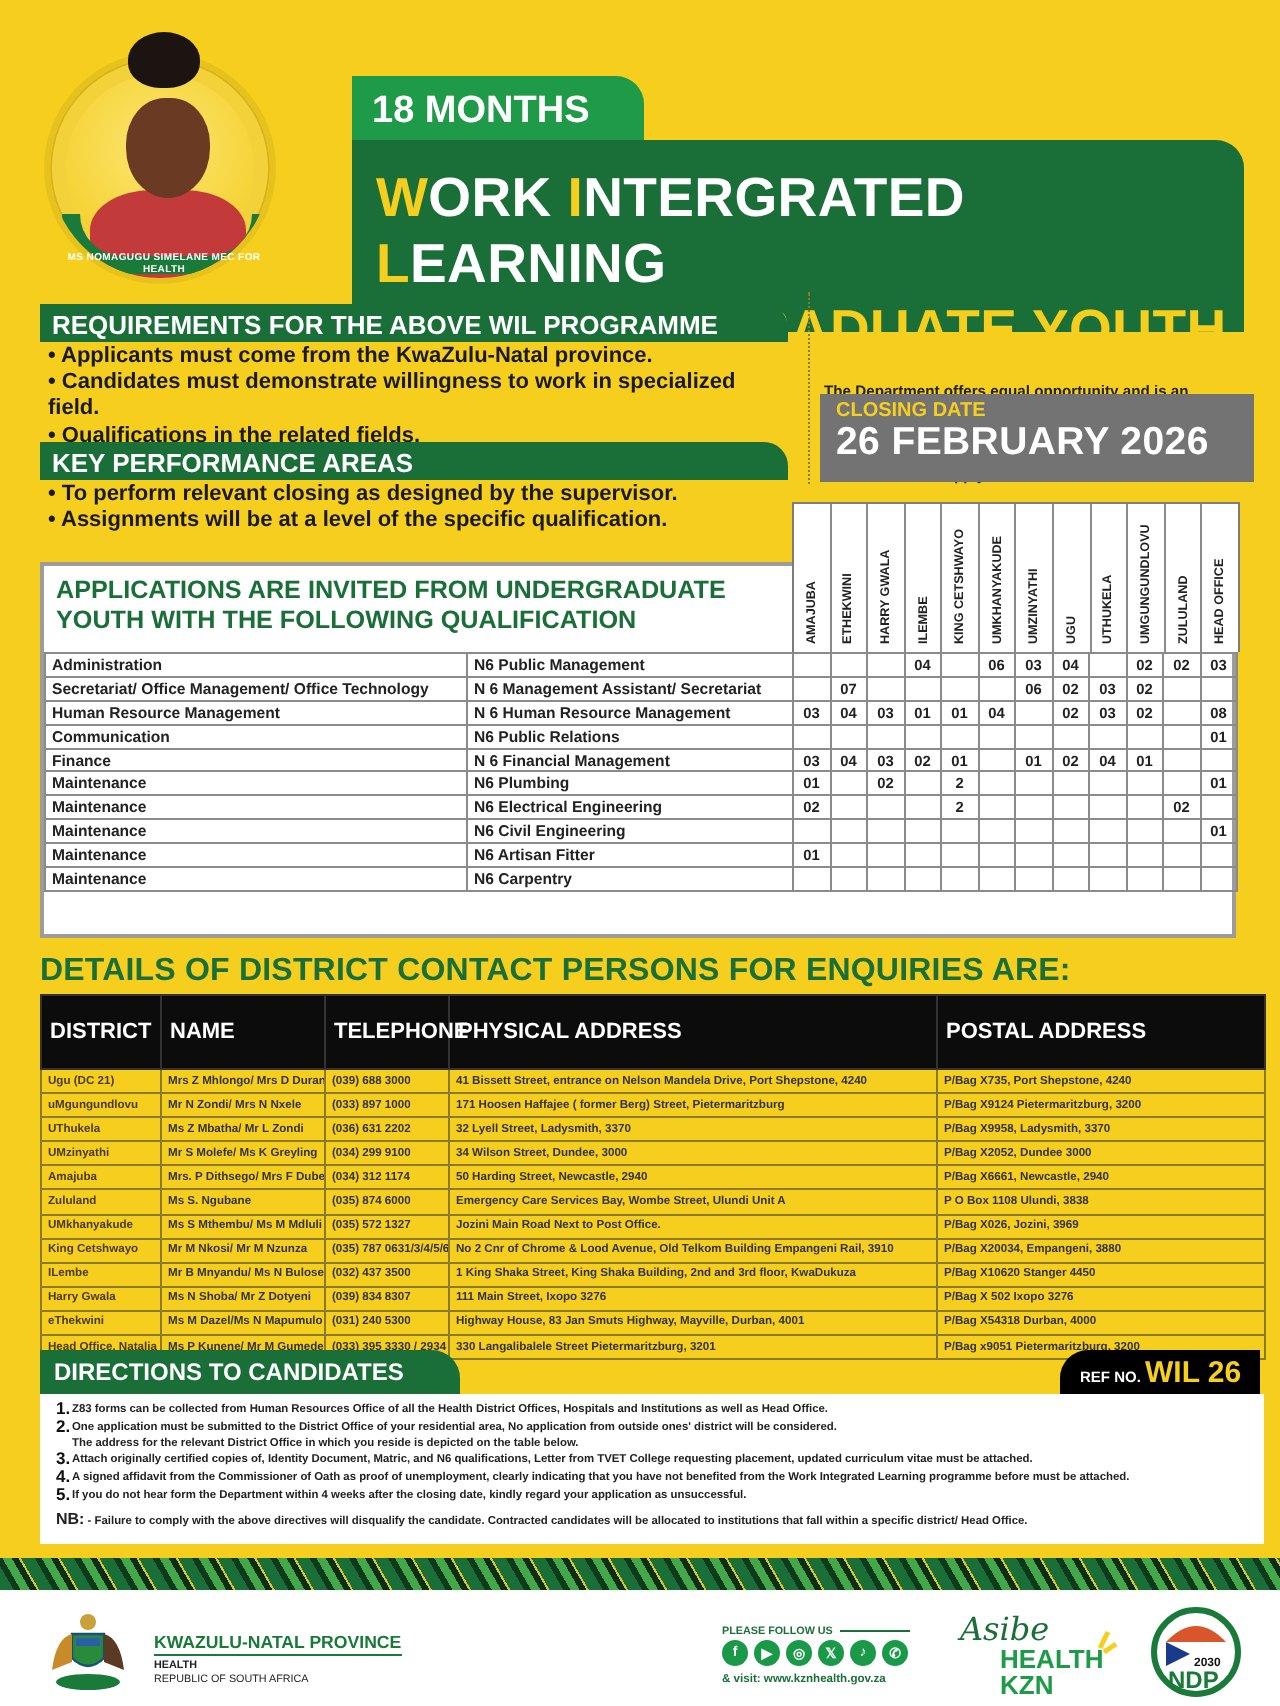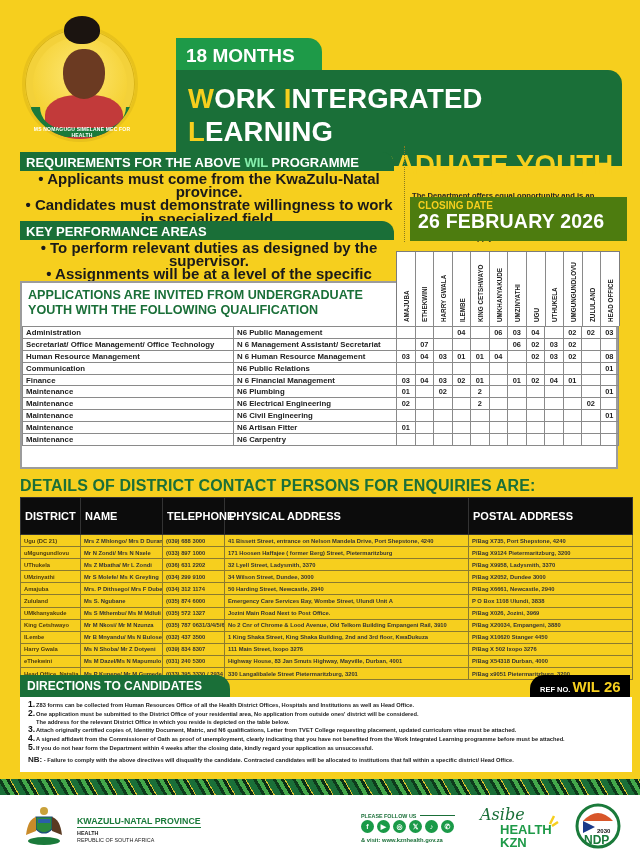--- a/index.html
+++ b/index.html
@@ -20,31 +20,31 @@
   
   #tab18 { left: 176px; top: 38px; width: 146px; height: 34px; background:#1e9a48; border-radius: 0 14px 0 0; color:#fff; font-weight:bold; font-size:19px; padding:7px 0 0 10px; }
   #titlebox { left: 176px; top: 70px; width: 446px; height: 96px; background:#1a6f38; border-radius: 0 14px 0 14px; padding: 12px 0 0 12px; }
   #titlebox .l1, #titlebox .l2 { font-weight:900; font-size:27.5px; line-height:33px; letter-spacing:0.2px; }
   #titlebox .l1 { color:#fff; }
   #titlebox .l1 .hl { color:#f6cf1e; }
   #titlebox .l2 { color:#f6cf1e; }
 
   
   .sechead { background:#1a6f38; color:#fff; font-weight:bold; font-size:13px; height:19px; padding:3px 0 0 6px; border-radius: 0 12px 0 0; }
-  .sechead .hl { color:#86efac; }
+  .sechead .hl { color:#ffffff; }
   #req-head { left:20px; top:152px; width:374px; }
   #kpa-head { left:20px; top:221px; width:374px; }
-  .bullets { font-weight:bold; font-size:15px; line-height:13.2px; color:#1a1a1a;text-align:center; }
+  .bullets { font-weight:bold; font-size:11px; line-height:13.2px; color:#1a1a1a; }
   #req-list { left:24px; top:172px; width:370px; }
   #kpa-list { left:24px; top:241px; width:370px; }
 
   
   #eq-note { left:412px; top:145px; width:222px; font-size:7.6px; font-weight:bold; line-height:10.4px; color:#222;margin-top:46px; }
   #dotline { left:404px; top:146px; width:0; height:96px; border-left:1px dotted #8a7a20; }
-  #closing { left:410px; top:197px; width:217px; height:44px; background:#4d7c0f; padding:3px 0 0 8px; }
+  #closing { left:410px; top:197px; width:217px; height:44px; background:#737373; padding:3px 0 0 8px; }
   #closing .lbl { color:#f6cf1e; font-weight:bold; font-size:10px; }
   #closing .date { color:#fff; font-weight:900; font-size:19.5px; line-height:21px; letter-spacing:0.2px; }
 
   
   #apps { left:20px; top:281px; width:598px; height:188px; background:#fff; border:2px solid #9c9c9c; }
   #apps-title { left:28px; top:288px; width:368px; color:#1a6f38; font-weight:900; font-size:12.6px; line-height:15px; }
   #grid-header { left:396px; top:251px; width:224px; height:75px; background:#fff; border:1px solid #7c7c7c; border-bottom:none; display:flex; }
   #grid-header .col { flex:1; border-right:1px solid #8a8a8a; position:relative; }
   #grid-header .col:last-child { border-right:none; }
   #grid-header .col span { position:absolute; left:50%; bottom:4px; transform-origin: left bottom; transform: rotate(-90deg) translateY(50%); white-space:nowrap; font-size:6.3px; font-weight:bold; color:#222; }
@@ -111,21 +111,21 @@
 
 <div id="req-head" class="abs sechead"><span>REQUIREMENTS FOR THE ABOVE </span><span class="hl">WIL</span><span> PROGRAMME</span></div>
 <div id="req-list" class="abs bullets">
   <div>• <span>Applicants must come from the KwaZulu-Natal province.</span></div>
   <div>• <span>Candidates must demonstrate willingness to work in specialized field.</span></div>
   <div>• <span>Qualifications in the related fields.</span></div>
 </div>
 
 <div id="kpa-head" class="abs sechead">KEY PERFORMANCE AREAS</div>
 <div id="kpa-list" class="abs bullets">
-  <div>• <span>To perform relevant duties as designed by the supervisor.</span></div>
+  <div>• <span>To perform relevant closing as designed by the supervisor.</span></div>
   <div>• <span>Assignments will be at a level of the specific qualification.</span></div>
 </div>
 
 <div id="dotline" class="abs"></div>
 <div id="eq-note" class="abs">The Department offers equal opportunity and is an affirmative action employer, whose aim is to promote representativity in all levels of occupational categories of employees in the Department. People with Disability (PWD) must feel free to apply.</div>
 <div id="closing" class="abs">
   <div class="lbl">CLOSING DATE</div>
   <div class="date">26 FEBRUARY 2026</div>
 </div>
 

